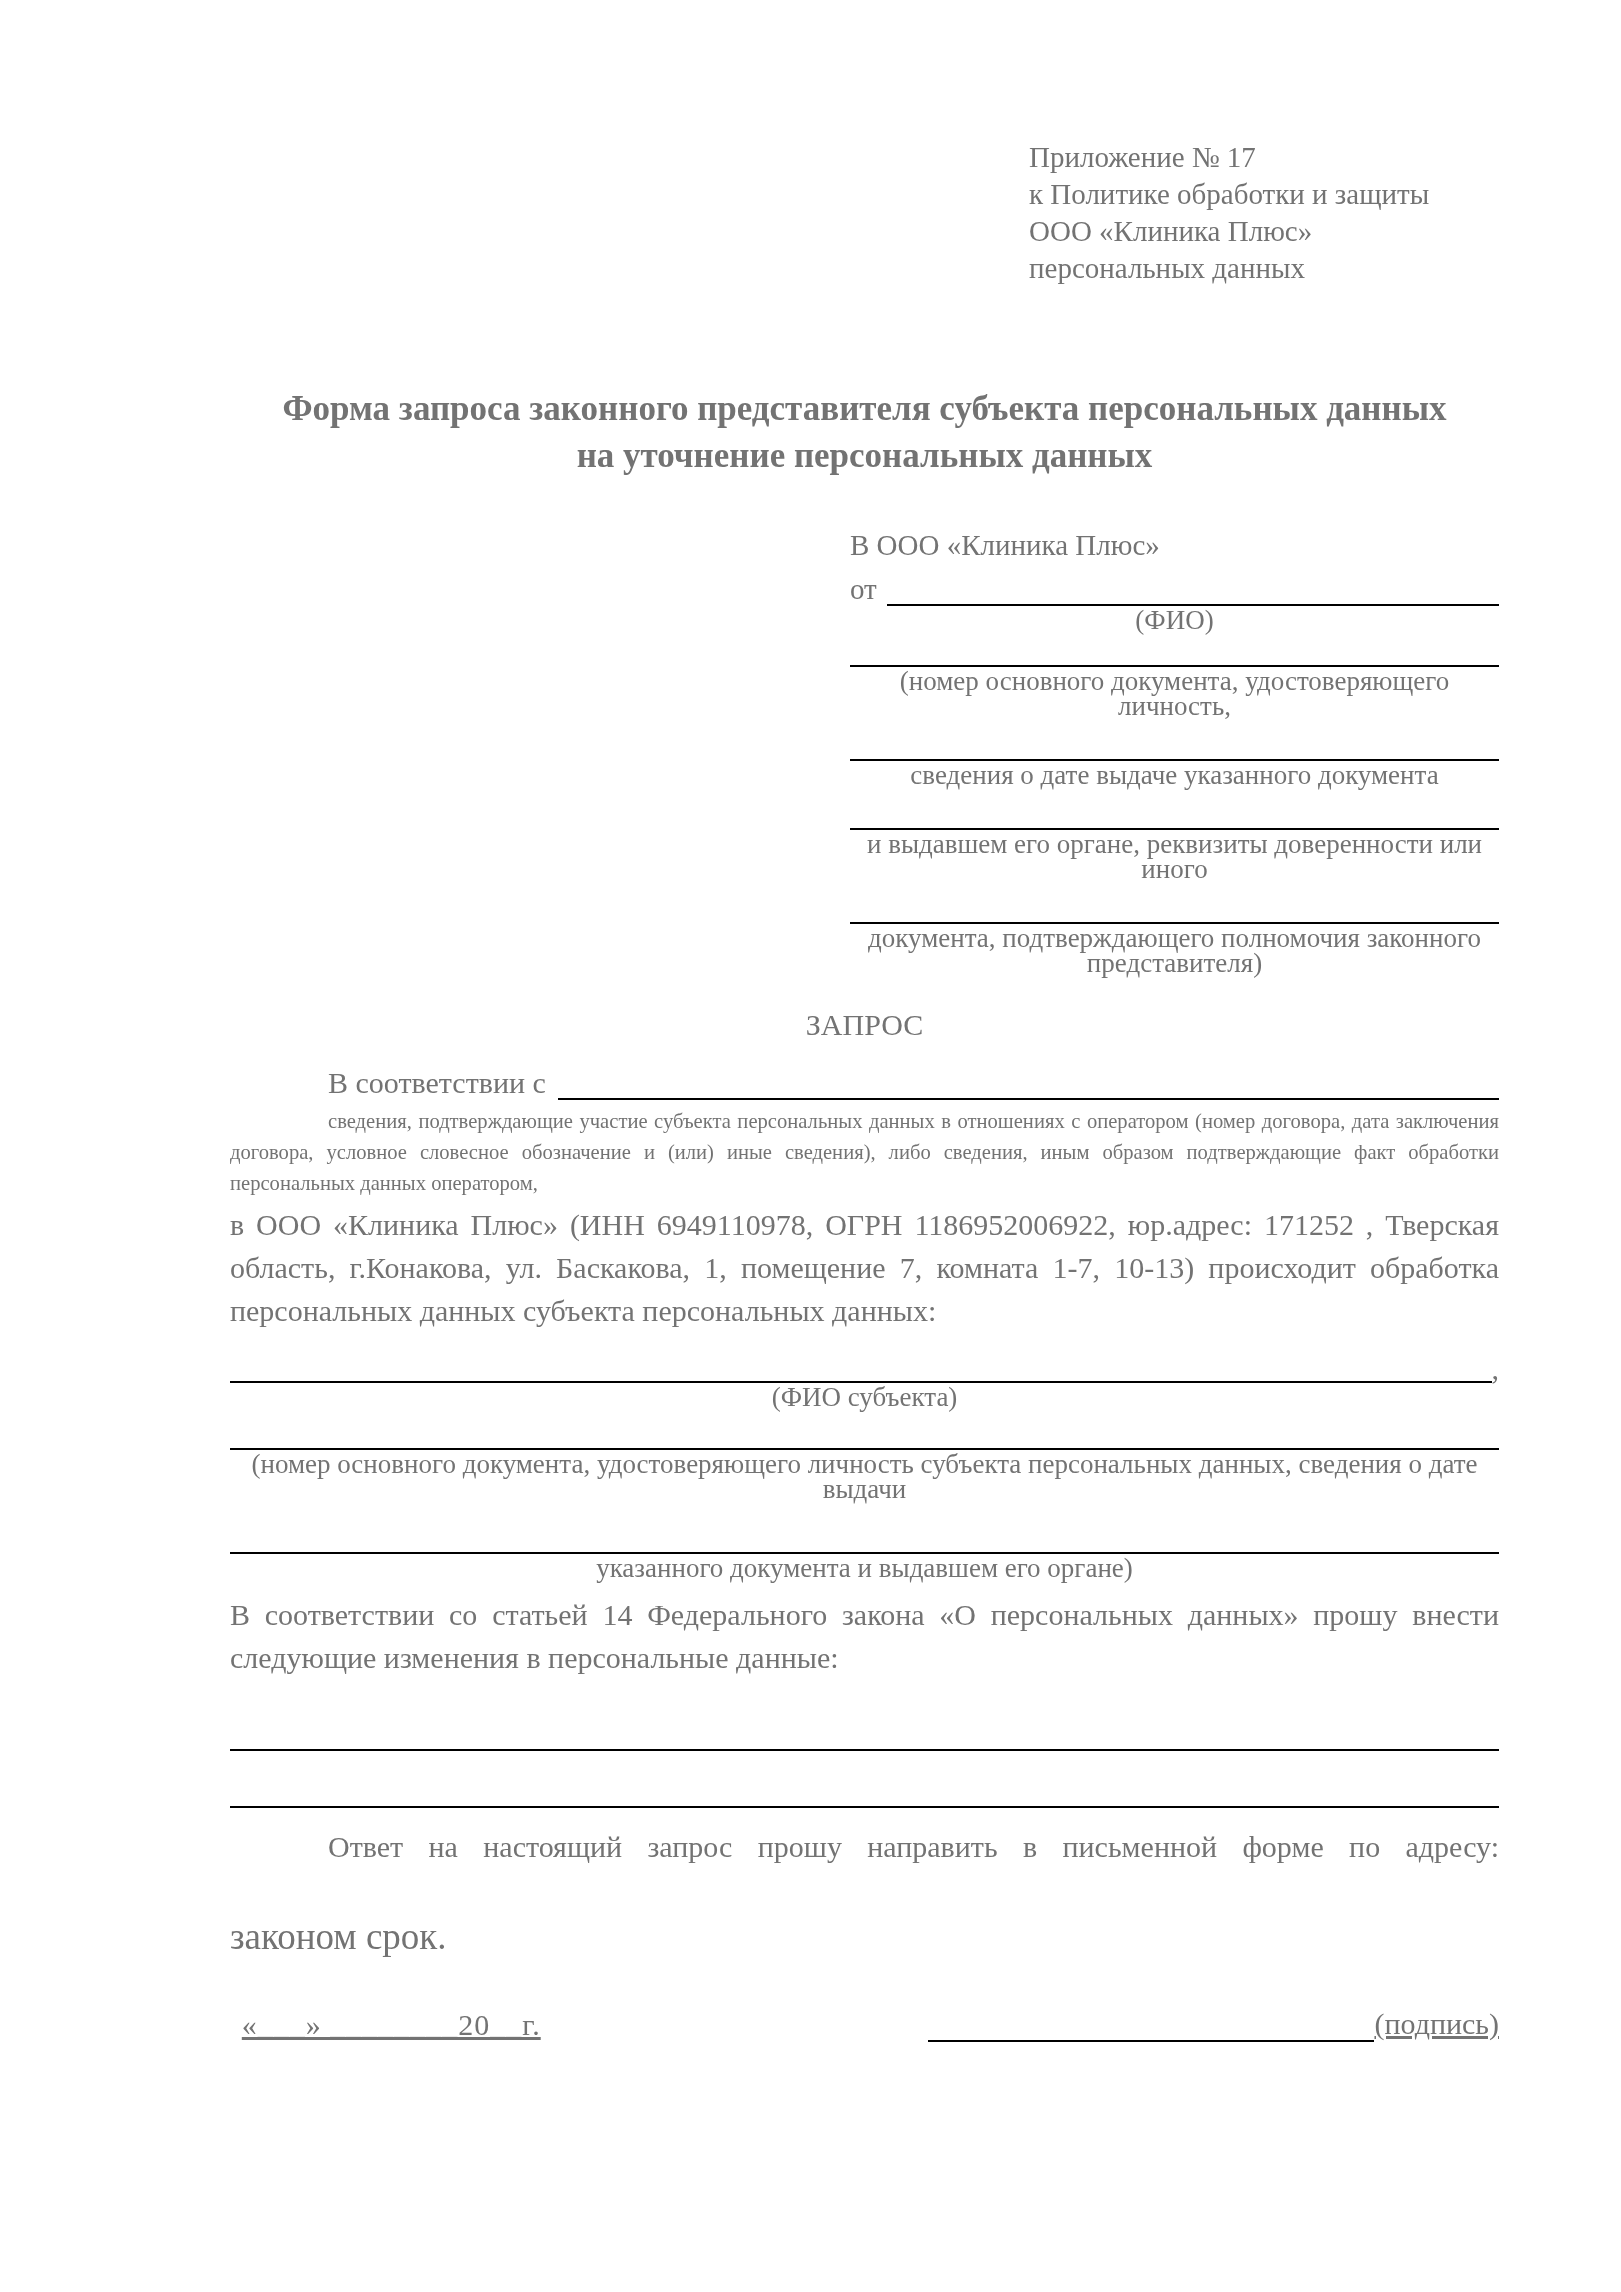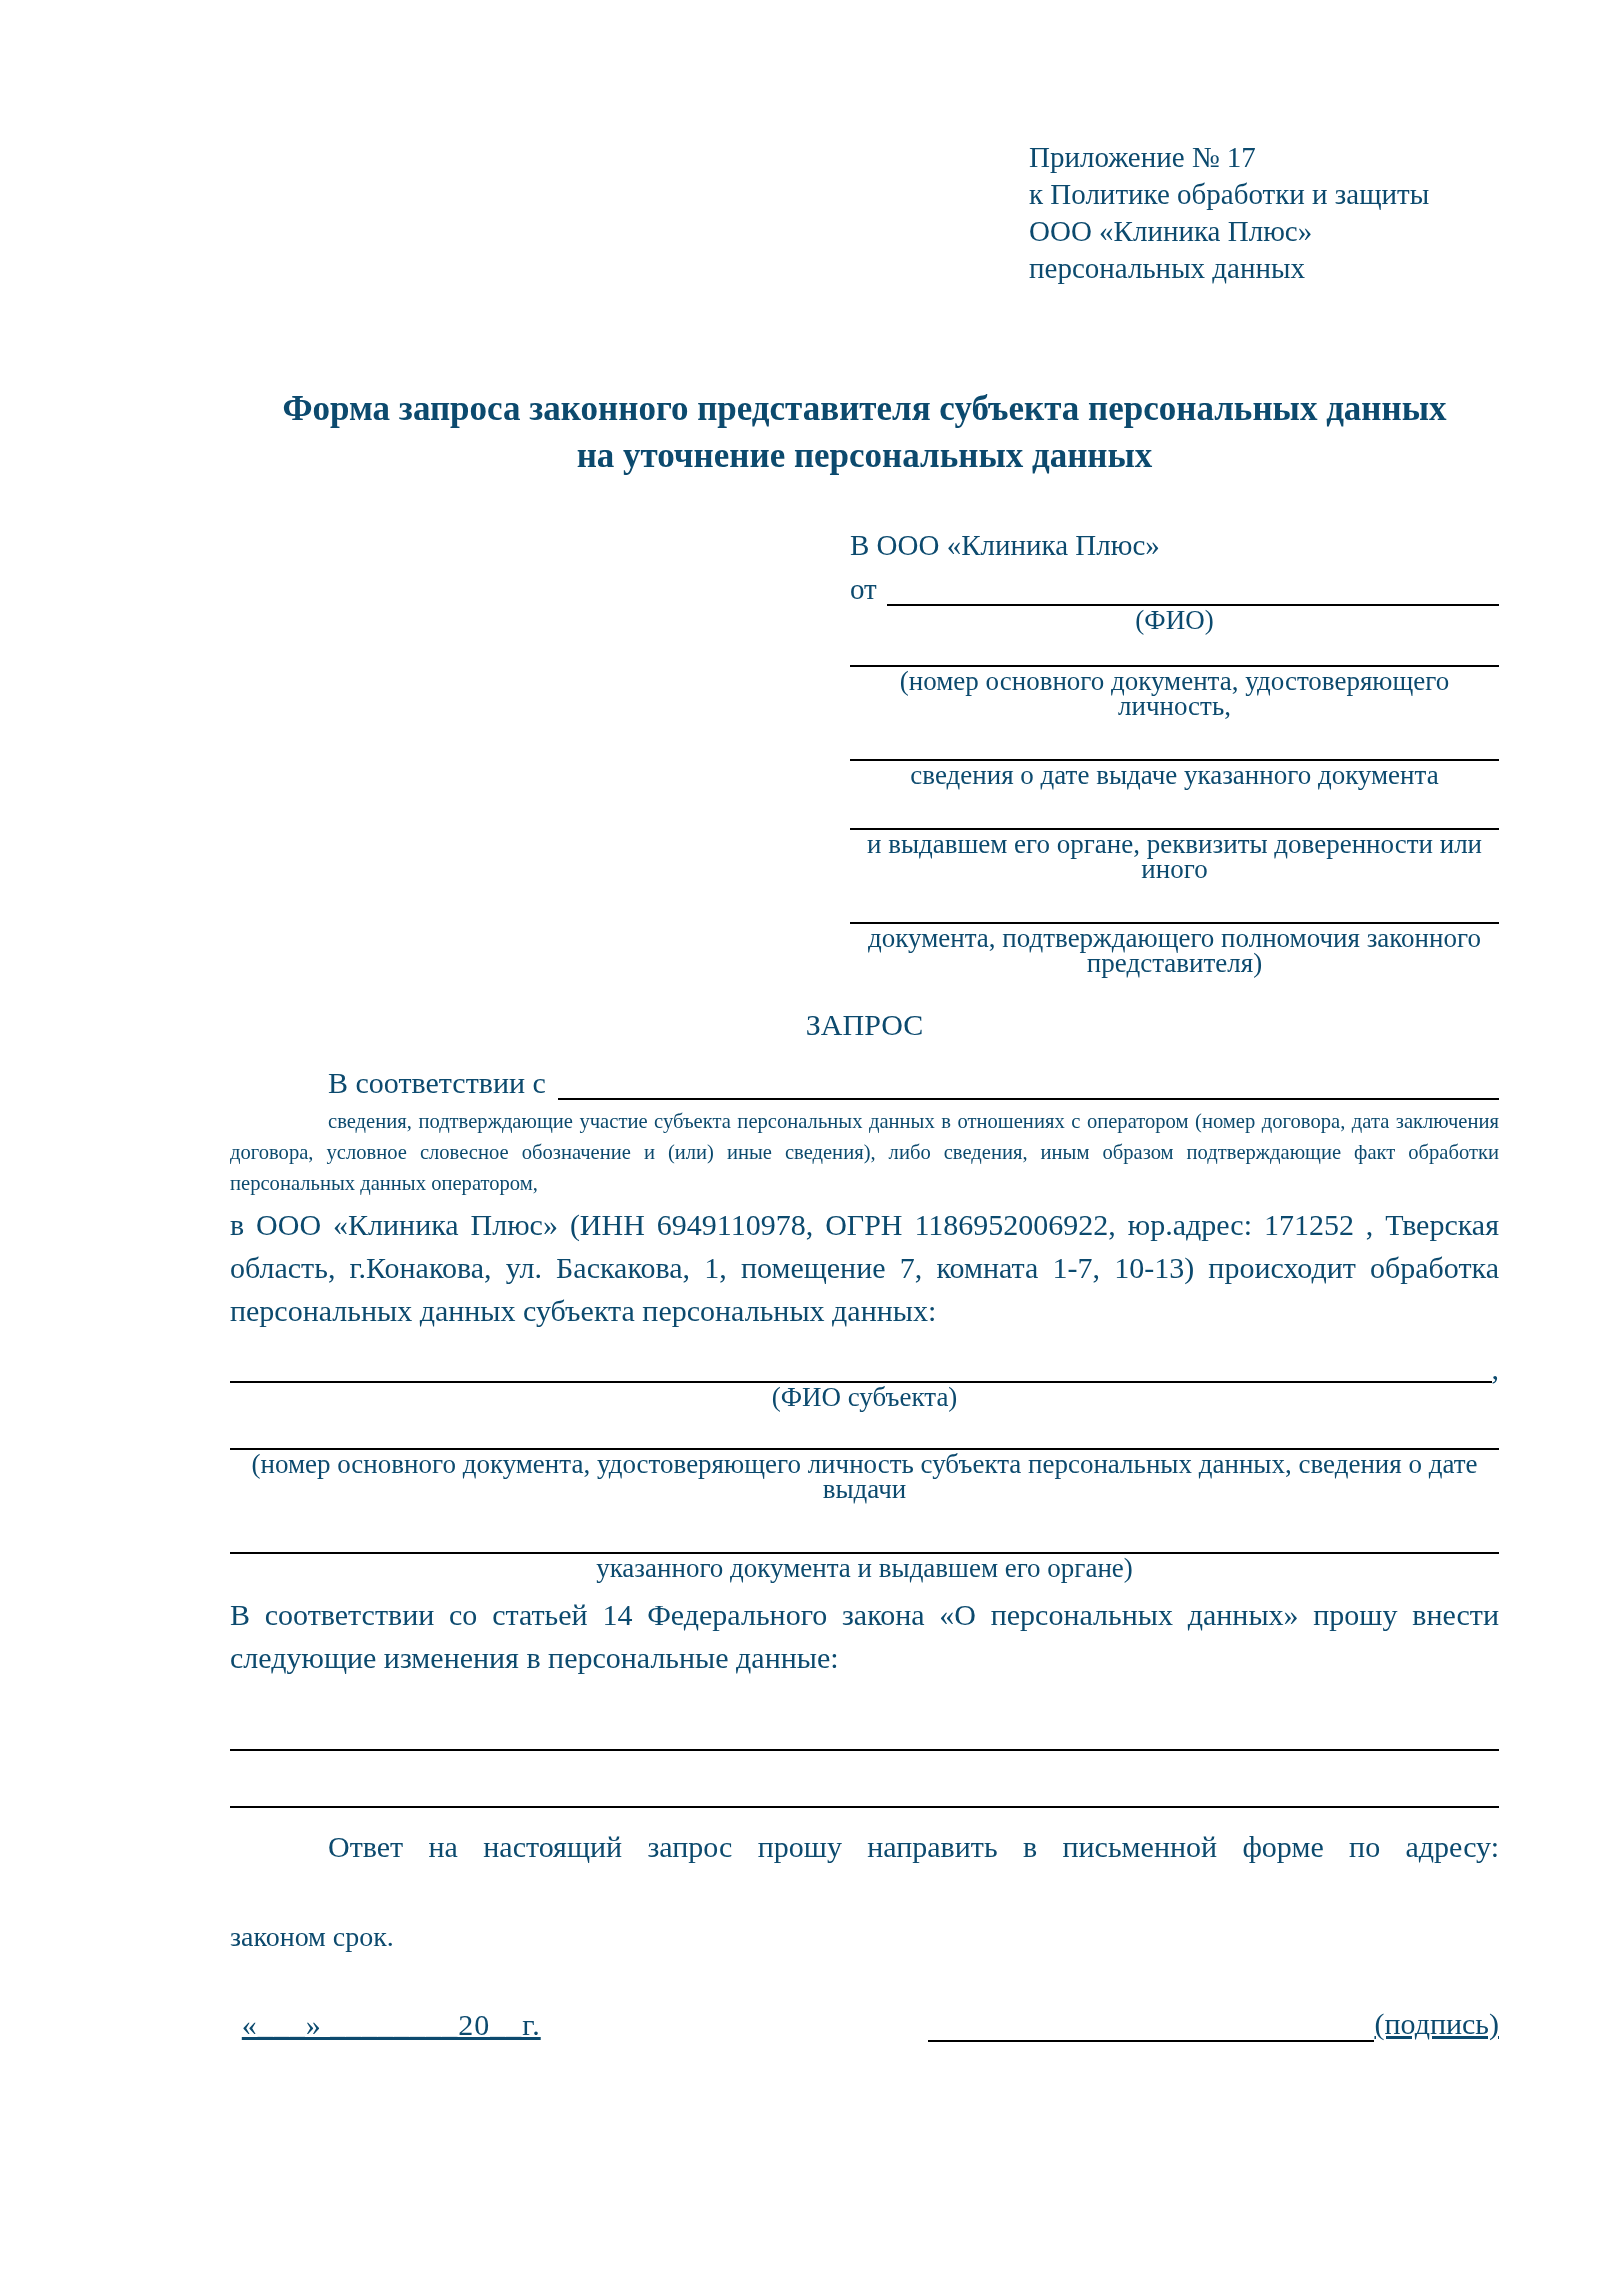--- a/index.html
+++ b/index.html
@@ -2,21 +2,21 @@
 <html lang="ru"><head>
 <meta charset="utf-8">
 <style>
   html, body { margin: 0; padding: 0; background: #ffffff; }
   .page {
     position: relative;
     width: 1621px;
     height: 2251px;
     box-sizing: border-box;
     background: #ffffff;
-    color: #0c4a6e;
+    color: #737373;
     font-family: "Liberation Serif", "DejaVu Serif", serif;
     padding: 139px 122px 0 230px;
     overflow: hidden;
   }
   
   .header-block {
     margin-left: 799px;
     font-size: 29px;
     line-height: 37px;
     white-space: nowrap;
@@ -86,21 +86,21 @@
     margin-top: 17.6px;
     font-size: 30px;
     line-height: 43px;
     text-indent: 98px;
     text-align: justify;
     text-align-last: justify;
   }
   .answer-row { display: flex; align-items: flex-end; justify-content: space-between; height: 45px; font-size: 30px; flex-direction: column; }
   .answer-row .blank { flex: 0 0 882px; height: 35px; border-bottom: 2.9px solid #000; }
   .answer-row .txt { flex: 0 0 auto; word-spacing: 37px; }
-  .answer-last { font-size: 28px; line-height: 47px; }
+  .answer-last { font-size: 37px; line-height: 47px; }
   
   .footer-row {
     margin-top: 47px;
     display: flex;
     justify-content: space-between;
     align-items: flex-end;
     font-size: 30px;
     text-decoration: underline;
   }
   .date-part { padding-left: 11.8px; letter-spacing: 1px; }

